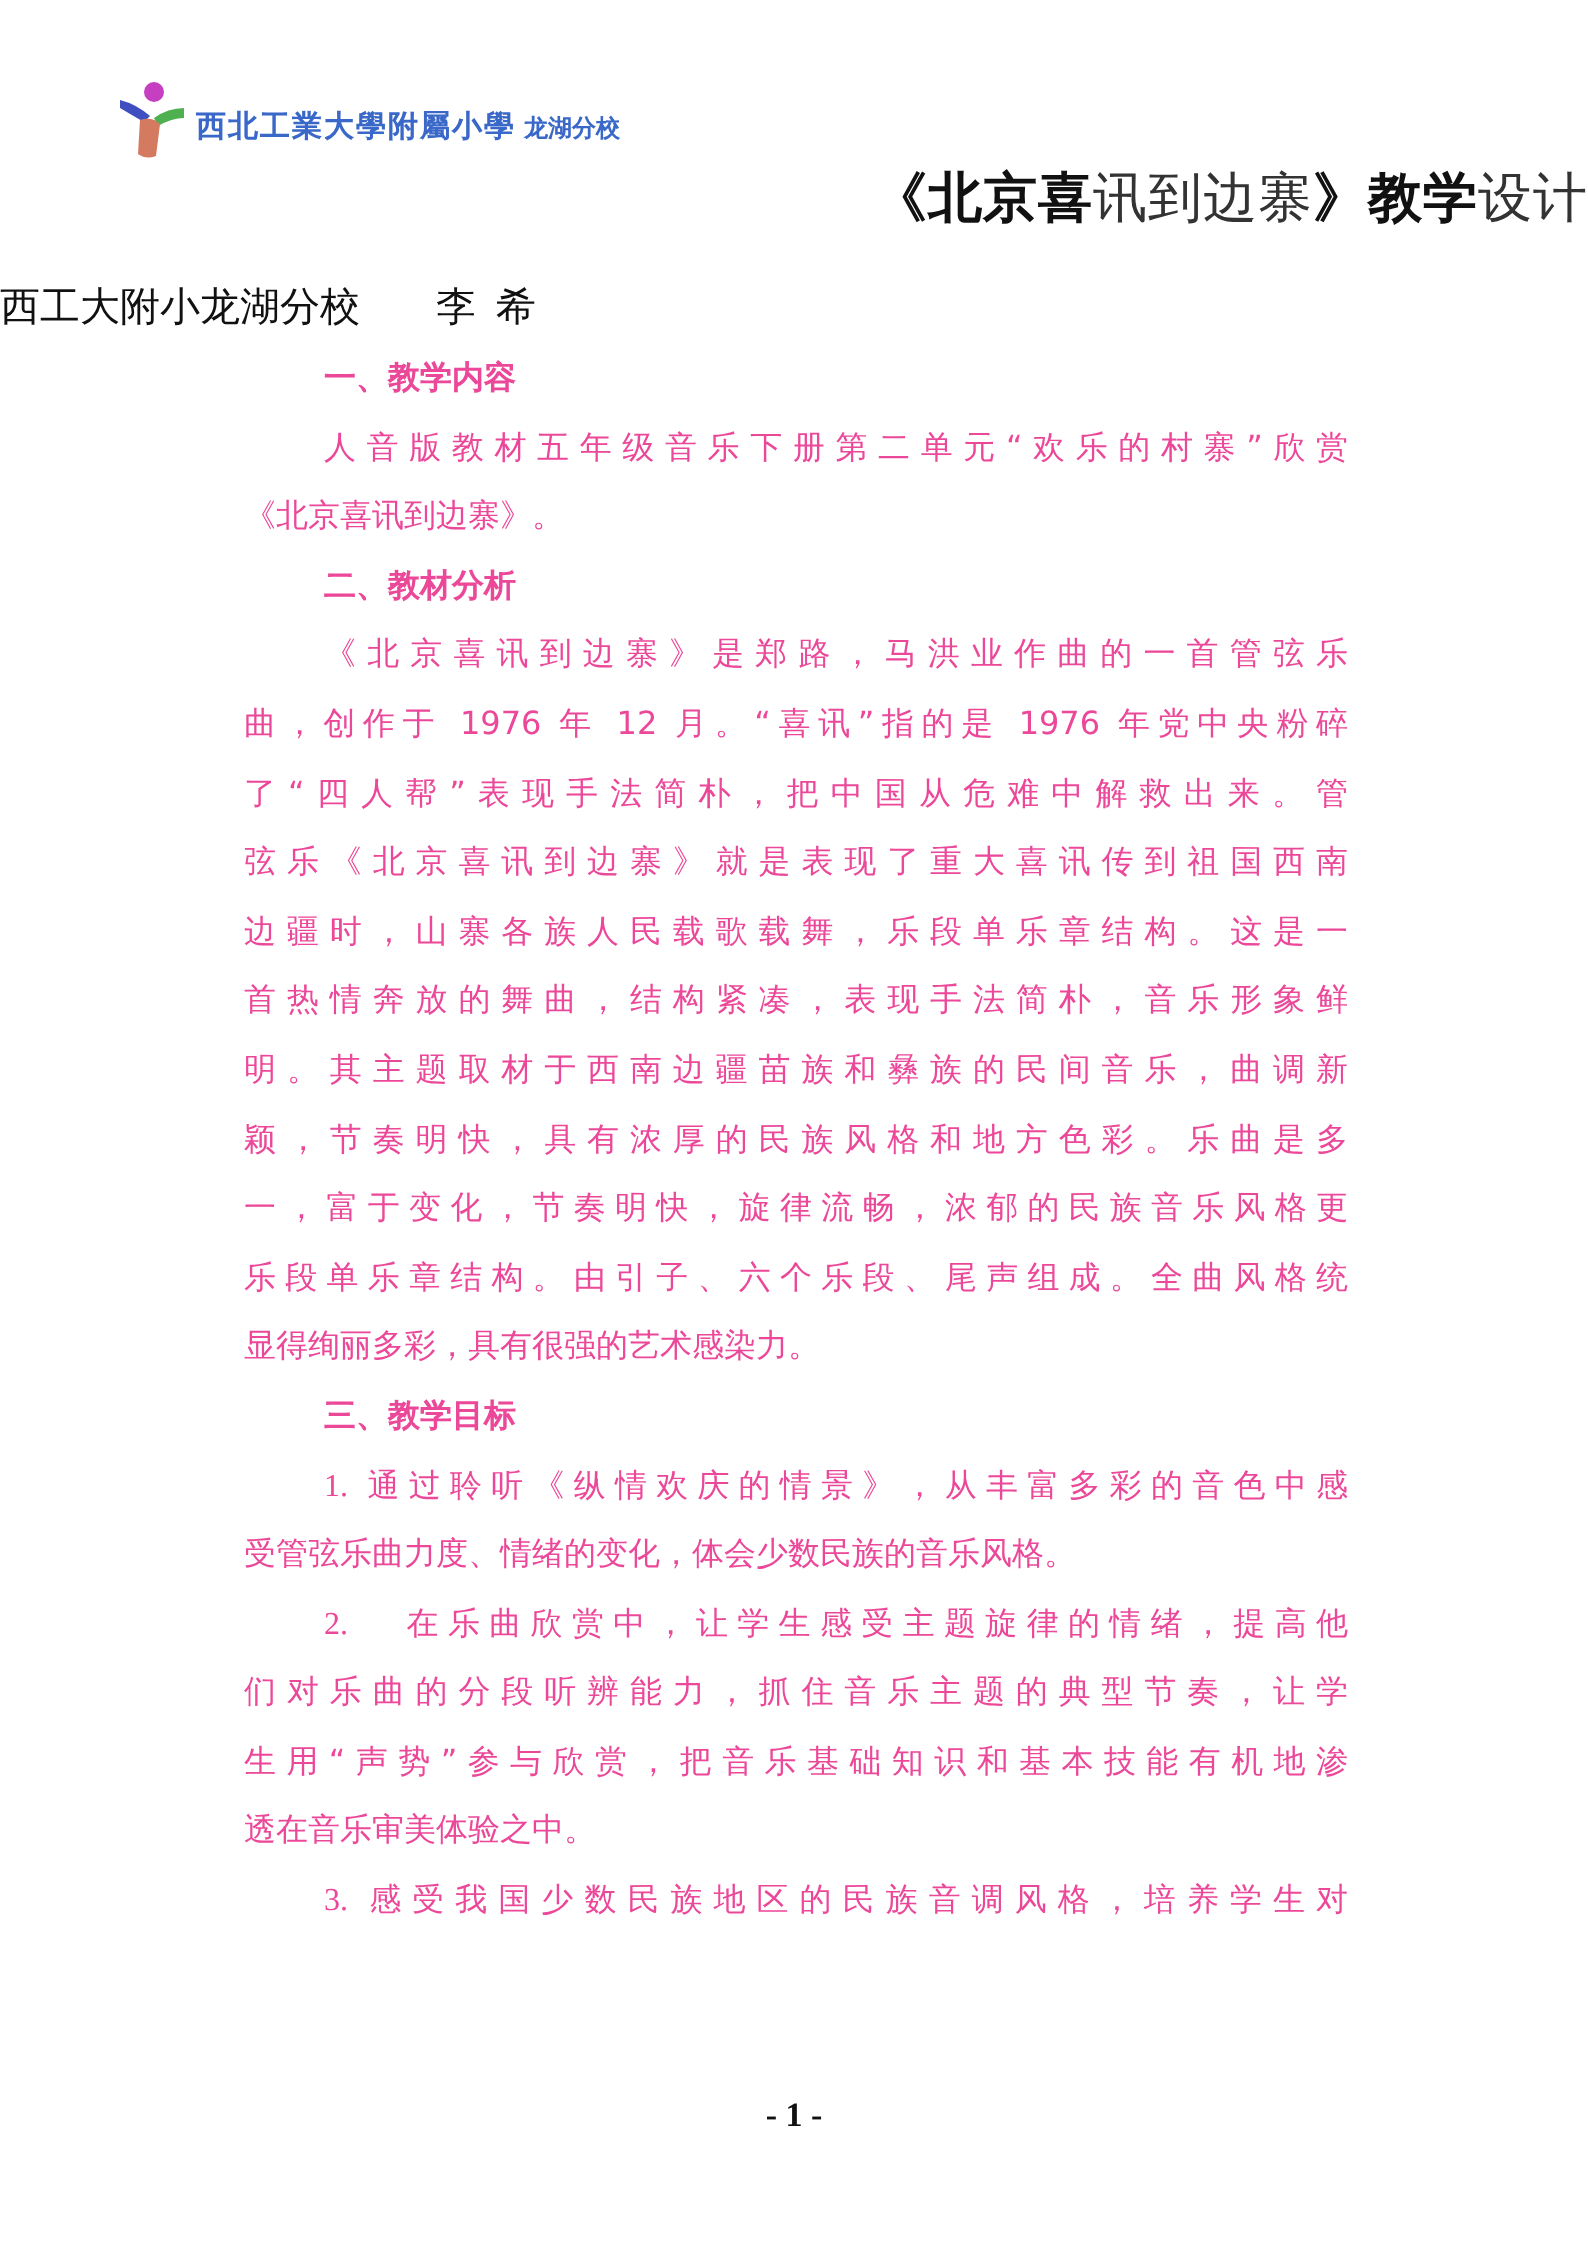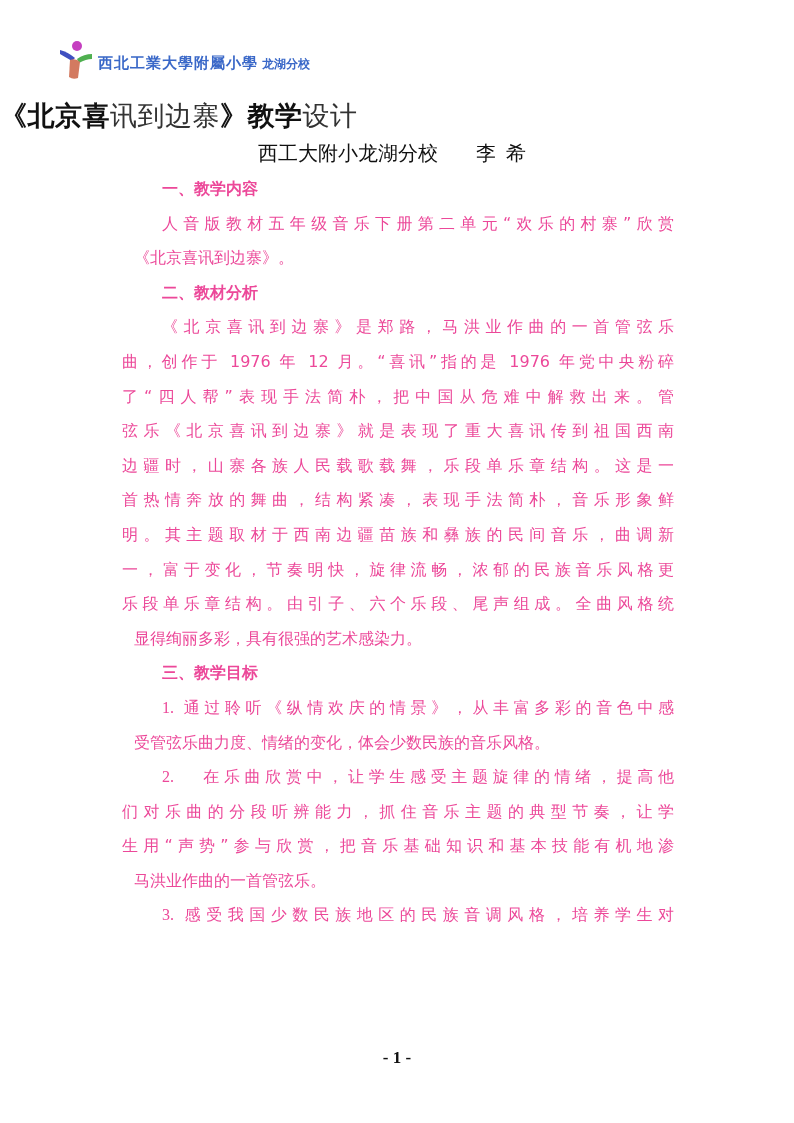--- a/index.html
+++ b/index.html
@@ -37,36 +37,36 @@
       font-size: 15px;
       letter-spacing: 1px;
     }
     .school-name .branch {
       font-size: 12px;
       margin-left: 4px;
       letter-spacing: 0;
     }
     .title {
       position: absolute;
-      top: 96px;
+      top: 80px;
       left: 0;
       width: 794px;
-      text-align: left;
+      text-align: right;
       font-size: 27px;
       line-height: 40px;
       letter-spacing: 0.5px;
     }
     .title b { font-weight: bold; }
     .title .light { font-weight: normal; color: #333; }
     .byline {
       position: absolute;
       top: 138px;
       left: 0;
       width: 794px;
-      text-align: center;
+      text-align: left;
       font-size: 20px;
       line-height: 30px;
       color: #111;
     }
     .byline .author {
       margin-left: 38px;
       letter-spacing: 10px;
     }
     .content {
       position: absolute;
@@ -77,21 +77,21 @@
     .line {
       font-size: 16px;
       line-height: 34.6px;
       height: 34.6px;
       white-space: nowrap;
       text-align: justify;
       text-align-last: justify;
       color: #ec4899;
     }
     .line.indent { padding-left: 40px; }
-    .line.last { text-align-last: left; margin-left: 12px; }
+    .line.last { text-align-last: left; }
     .line.heading {
       font-weight: bold;
       padding-left: 40px;
       text-align-last: left;
     }
     .num {
       font-family: "Liberation Serif", "DejaVu Serif", serif;
     }
     .page-number {
       position: absolute;
@@ -137,30 +137,31 @@
   <div class="line last">《北京喜讯到边寨》。</div>
 
   <div class="line heading">二、教材分析</div>
   <div class="line indent">《北京喜讯到边寨》是郑路，马洪业作曲的一首管弦乐</div>
   <div class="line">曲，创作于 1976 年 12 月。“喜讯”指的是 1976 年党中央粉碎</div>
   <div class="line">了“四人帮”表现手法简朴，把中国从危难中解救出来。管</div>
   <div class="line">弦乐《北京喜讯到边寨》就是表现了重大喜讯传到祖国西南</div>
   <div class="line">边疆时，山寨各族人民载歌载舞，乐段单乐章结构。这是一</div>
   <div class="line">首热情奔放的舞曲，结构紧凑，表现手法简朴，音乐形象鲜</div>
   <div class="line">明。其主题取材于西南边疆苗族和彝族的民间音乐，曲调新</div>
+  <div class="line">颖，节奏明快，具有浓厚的民族风格和地方色彩。乐曲是多</div>
   <div class="line">一，富于变化，节奏明快，旋律流畅，浓郁的民族音乐风格更</div>
   <div class="line">乐段单乐章结构。由引子、六个乐段、尾声组成。全曲风格统</div>
   <div class="line last">显得绚丽多彩，具有很强的艺术感染力。</div>
 
   <div class="line heading">三、教学目标</div>
 
   <div class="line indent"><span class="num">1.</span> <span>通过聆听《纵情欢庆的情景》，从丰富多彩的音色中感</span></div>
   <div class="line last">受管弦乐曲力度、情绪的变化，体会少数民族的音乐风格。</div>
 
   <div class="line indent"><span class="num">2.</span>&nbsp;&nbsp; <span>在乐曲欣赏中，让学生感受主题旋律的情绪，提高他</span></div>
   <div class="line">们对乐曲的分段听辨能力，抓住音乐主题的典型节奏，让学</div>
   <div class="line">生用“声势”参与欣赏，把音乐基础知识和基本技能有机地渗</div>
-  <div class="line last">马洪业作曲的一首管弦乐。</div>
+  <div class="line last">透在音乐审美体验之中。</div>
 
   <div class="line indent"><span class="num">3.</span> <span>感受我国少数民族地区的民族音调风格，培养学生对</span></div>
 </div>
 
 <div class="page-number">- 1 -</div>
 
 </body></html>

